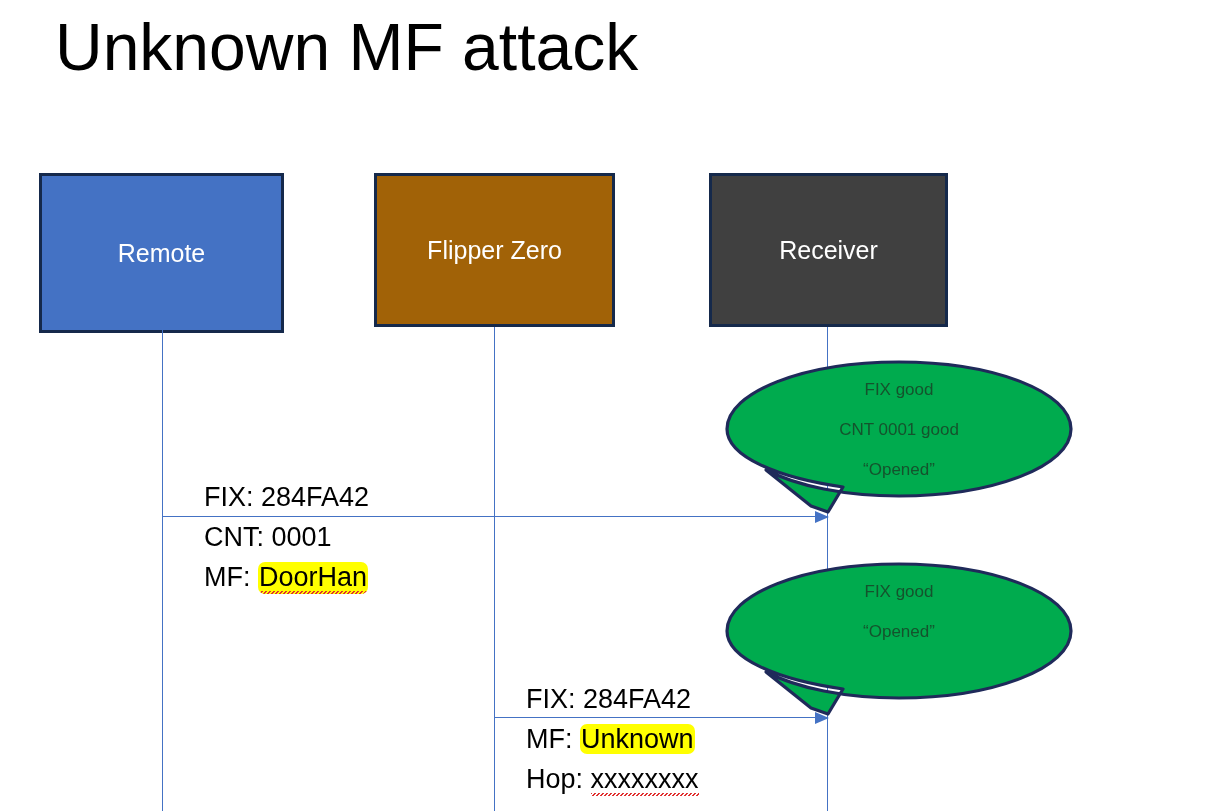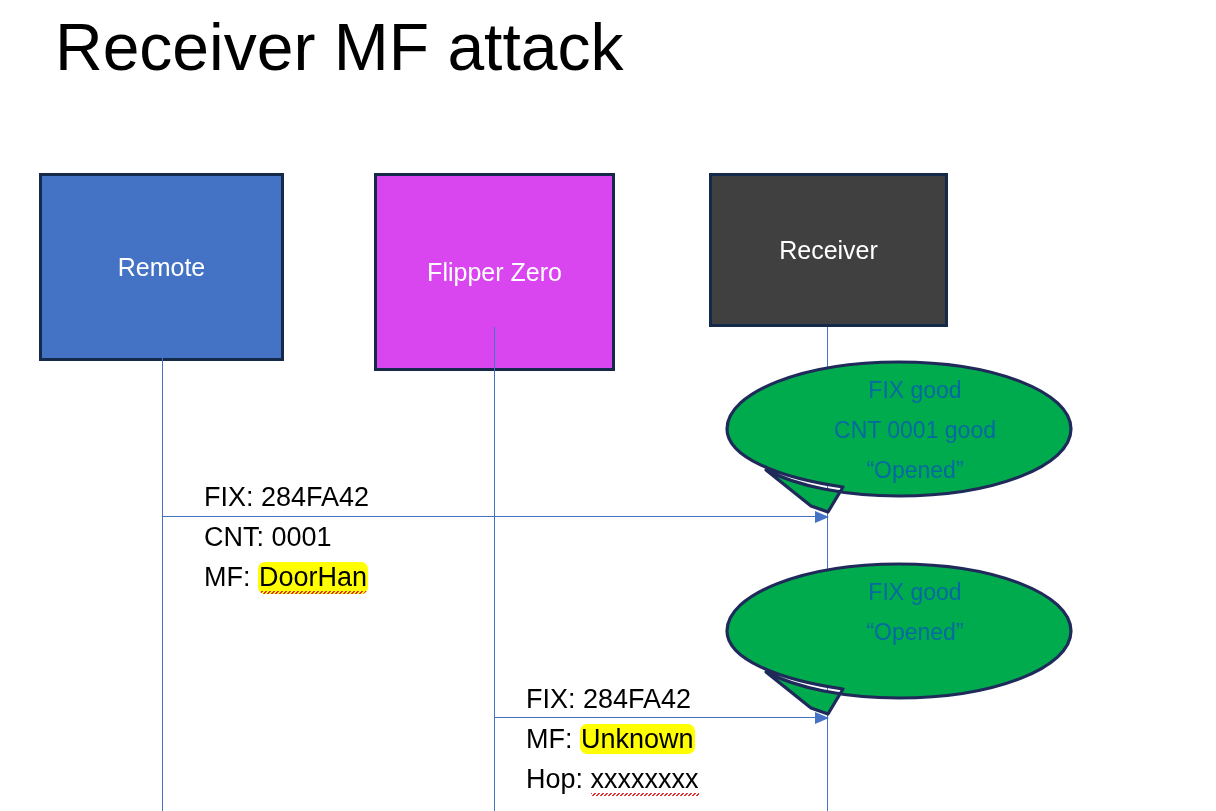--- a/index.html
+++ b/index.html
@@ -46,26 +46,26 @@
     color: #ffffff;
     font-size: 25px;
     line-height: 30px;
     display: flex;
     align-items: center;
     justify-content: center;
     text-align: center;
     font-weight: 400;
   }
   #actor-remote {
-    left: 39px; top: 173px; width: 245px; height: 188px;
+    left: 39px; top: 173px; width: 245px; height: 160px;
     background: #4472c4;
   }
   #actor-flipper {
-    left: 374px; top: 173px; width: 241px; height: 198px;
-    background: #d946ef;
+    left: 374px; top: 173px; width: 241px; height: 154px;
+    background: #a16207;
   }
   #actor-receiver {
     left: 709px; top: 173px; width: 239px; height: 154px;
     background: #404040;
   }
 
   
   .lifeline {
     position: absolute;
     width: 0;
@@ -125,41 +125,41 @@
   .callout {
     position: absolute;
   }
   .callout svg {
     position: absolute;
     left: 0; top: 0;
     overflow: visible;
   }
   .callout-text {
     position: absolute;
-    left: 16px;
+    left: 0;
     width: 100%;
     text-align: center;
-    color: #0369a1;
-    font-size: 23px;
+    color: #14532d;
+    font-size: 17px;
     line-height: 40px;
     pointer-events: none;
   }
   .callout-text span { display: block; }
 
   #callout-1 { left: 725px; top: 360px; width: 348px; height: 160px; }
   #callout-2 { left: 725px; top: 562px; width: 348px; height: 160px; }
   #callout-1 .callout-text { top: 10px; }
   #callout-2 .callout-text { top: 10px; }
 </style>
 </head>
 <body>
 
 <div id="slide">
 
-  <div id="slide-title">Receiver MF attack</div>
+  <div id="slide-title">Unknown MF attack</div>
 
   <div class="actor-box" id="actor-remote">
     <span>Remote</span>
   </div>
 
   <div class="actor-box" id="actor-flipper">
     <span>Flipper Zero</span>
   </div>
 
   <div class="actor-box" id="actor-receiver">

